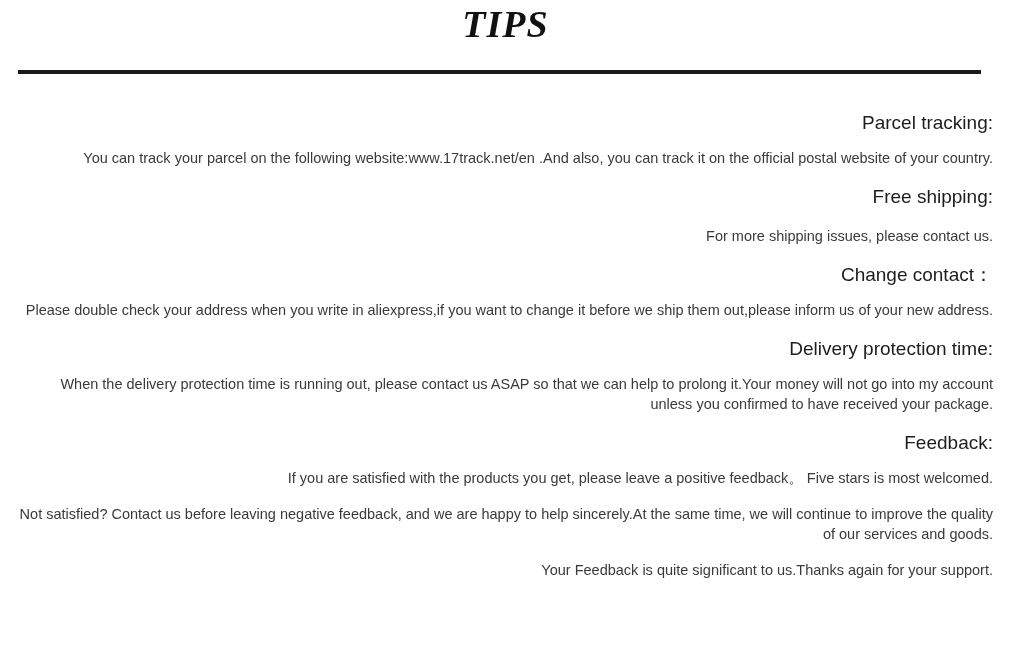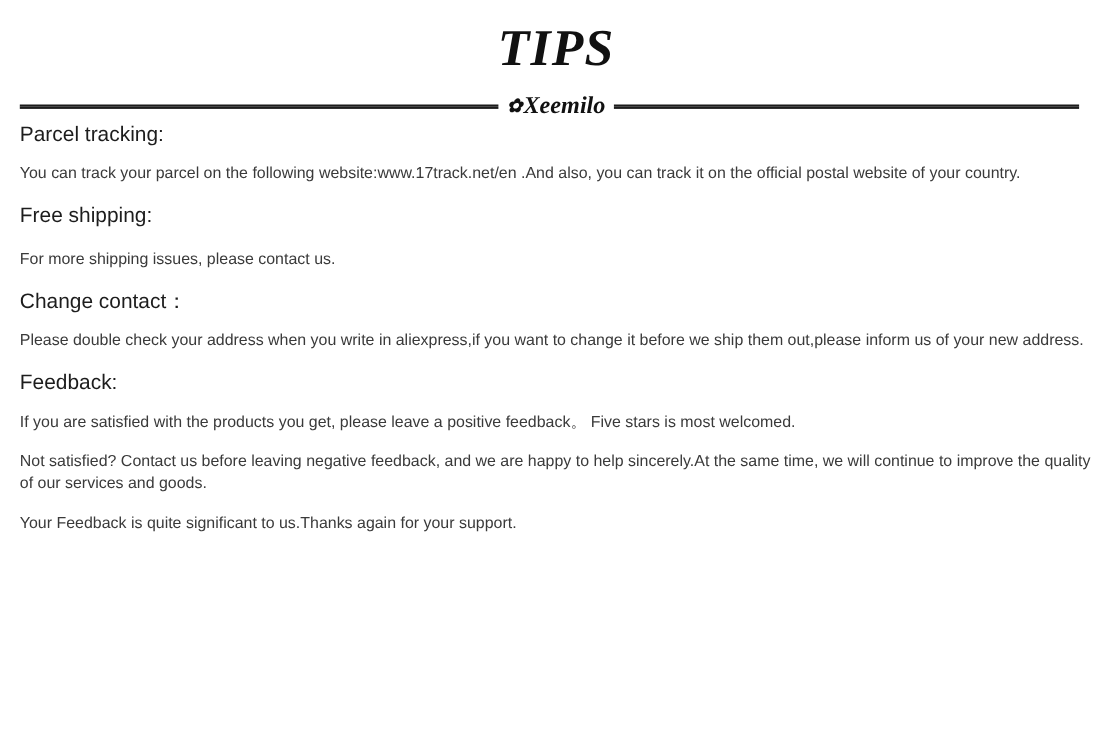--- a/index.html
+++ b/index.html
@@ -24,25 +24,25 @@
   
   .header {
     position: relative;
     height: 100px;
   }
   .tips-title {
     text-align: center;
     font-family: "Liberation Serif", serif;
     font-style: italic;
     font-weight: bold;
-    font-size: 47px;
+    font-size: 38px;
     letter-spacing: 1px;
     color: #111111;
     line-height: 1;
-    padding-top: 21px;
+    padding-top: 5px;
   }
   .rule-wrap {
     position: relative;
     margin-top: 14px;
     height: 34px;
   }
   .rule-line {
     position: absolute;
     left: 18px;
     right: 30px;
@@ -70,20 +70,21 @@
   }
   .brand .mark {
     font-size: 17px;
     vertical-align: 1px;
     margin-right: 1px;
   }
 
   
   .content {
     padding: 0 18px 0 18px;
+    text-align: right;
   }
   .sec-head {
     font-size: 19px;
     color: #1d1d1d;
     font-weight: normal;
     margin: 10px 0 0 0;
     line-height: 26px;
   }
   .para {
     font-size: 14.5px;
@@ -96,43 +97,44 @@
 </style>
 </head>
 <body>
 
 <div class="page">
 
   <div class="header">
     <div class="tips-title">TIPS</div>
     <div class="rule-wrap">
       <div class="rule-line"></div>
-      <div class="brand">
-        <span class="mark">✿</span><span>Xeemilo</span>
-      </div>
     </div>
   </div>
 
   <div class="content">
 
     <div class="section">
       <h2 class="sec-head">Parcel tracking:</h2>
       <p class="para">You can track your parcel on the following website:www.17track.net/en .And also, you can track it on the official postal website of your country.</p>
     </div>
 
     <div class="section gap-sm">
       <h2 class="sec-head">Free shipping:</h2>
       <p class="para gap-sm">For more shipping issues, please contact us.</p>
     </div>
 
     <div class="section gap-sm">
       <h2 class="sec-head">Change contact：</h2>
       <p class="para">Please double check your address when you write in aliexpress,if you want to change it before we ship them out,please inform us of your new address.</p>
     </div>
 
+    <div class="section gap-sm">
+      <h2 class="sec-head">Delivery protection time:</h2>
+      <p class="para">When the delivery protection time is running out, please contact us ASAP so that we can help to prolong it.Your money will not go into my account unless you confirmed to have received your package.</p>
+    </div>
 
     <div class="section gap-sm">
       <h2 class="sec-head">Feedback:</h2>
       <p class="para">If you are satisfied with the products you get, please leave a positive feedback。 Five stars is most welcomed.</p>
       <p class="para gap-sm">Not satisfied? Contact us before leaving negative feedback, and we are happy to help sincerely.At the same time, we will continue to improve the quality of our services and goods.</p>
       <p class="para gap-sm">Your Feedback is quite significant to us.Thanks again for your support.</p>
     </div>
 
   </div>
 </div>

